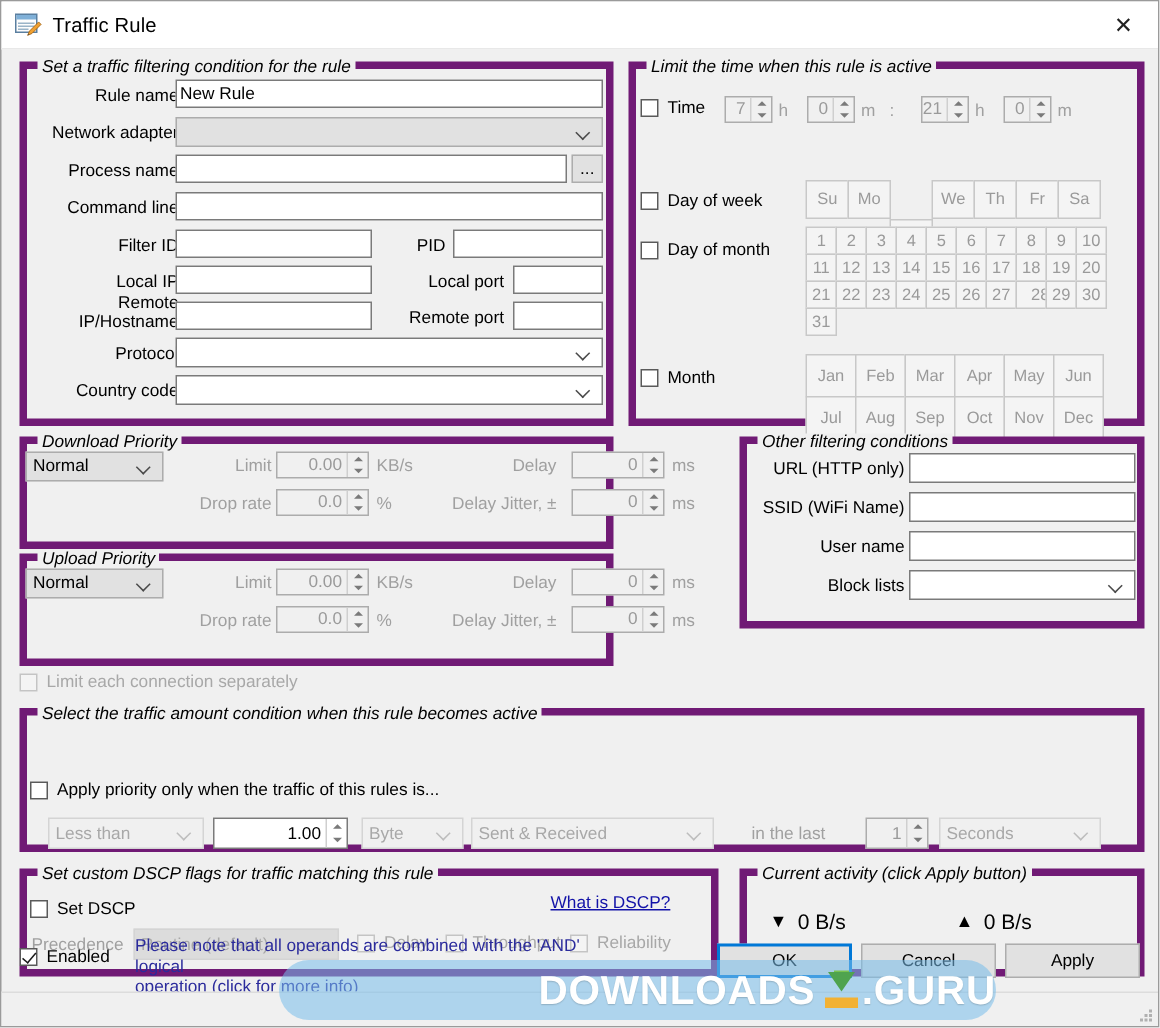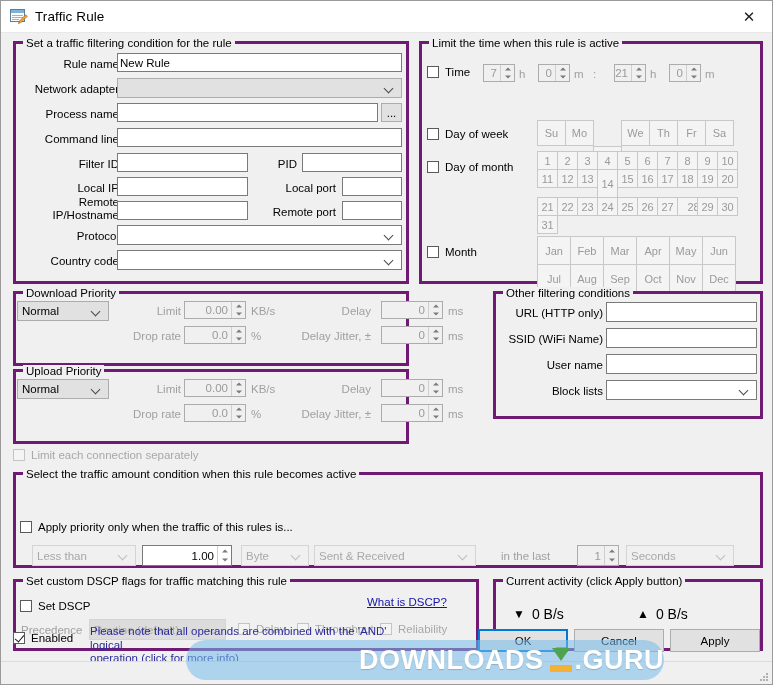--- a/index.html
+++ b/index.html
@@ -58,22 +58,23 @@
 
   
   .content{
     position:relative;flex:1 1 auto;
     padding:0;
   }
 
   
   .gb{
     position:absolute;
-    border:3px solid #701a75;
+    border:5px solid #701a75;
     box-sizing:border-box;
+    font-style:italic;
   }
   .gb > .cap{
     position:absolute;top:-7px;left:7px;
     background:#f0f0f0;
     padding:0 3px;
     font-size:11.5px;
     color:#000;
     white-space:nowrap;
   }
 
@@ -372,21 +373,21 @@
         <div class="cellbox" style="width: 21px; height: 19px;">4</div>
         <div class="cellbox" style="width: 21px; height: 19px;">5</div>
         <div class="cellbox" style="width: 21px; height: 19px;">6</div>
         <div class="cellbox" style="width: 21px; height: 19px;">7</div>
         <div class="cellbox" style="width: 21px; height: 19px;">8</div>
         <div class="cellbox" style="width: 21px; height: 19px;">9</div>
         <div class="cellbox" style="width: 21px; height: 19px;">10</div>
         <div class="cellbox" style="width: 21px; height: 19px;">11</div>
         <div class="cellbox" style="width: 21px; height: 19px;">12</div>
         <div class="cellbox" style="width: 21px; height: 19px;">13</div>
-        <div class="cellbox" style="width: 21px; height: 29px;">14</div>
+        <div class="cellbox" style="width: 21px; height: 19px;">14</div>
         <div class="cellbox" style="width: 21px; height: 19px;">15</div>
         <div class="cellbox" style="width: 21px; height: 19px;">16</div>
         <div class="cellbox" style="width: 21px; height: 19px;">17</div>
         <div class="cellbox" style="width: 21px; height: 19px;">18</div>
         <div class="cellbox" style="width: 21px; height: 19px;">19</div>
         <div class="cellbox" style="width: 21px; height: 19px;">20</div>
         <div class="cellbox" style="width: 21px; height: 19px;">21</div>
         <div class="cellbox" style="width: 21px; height: 19px;">22</div>
         <div class="cellbox" style="width: 21px; height: 19px;">23</div>
         <div class="cellbox" style="width: 21px; height: 19px;">24</div>

